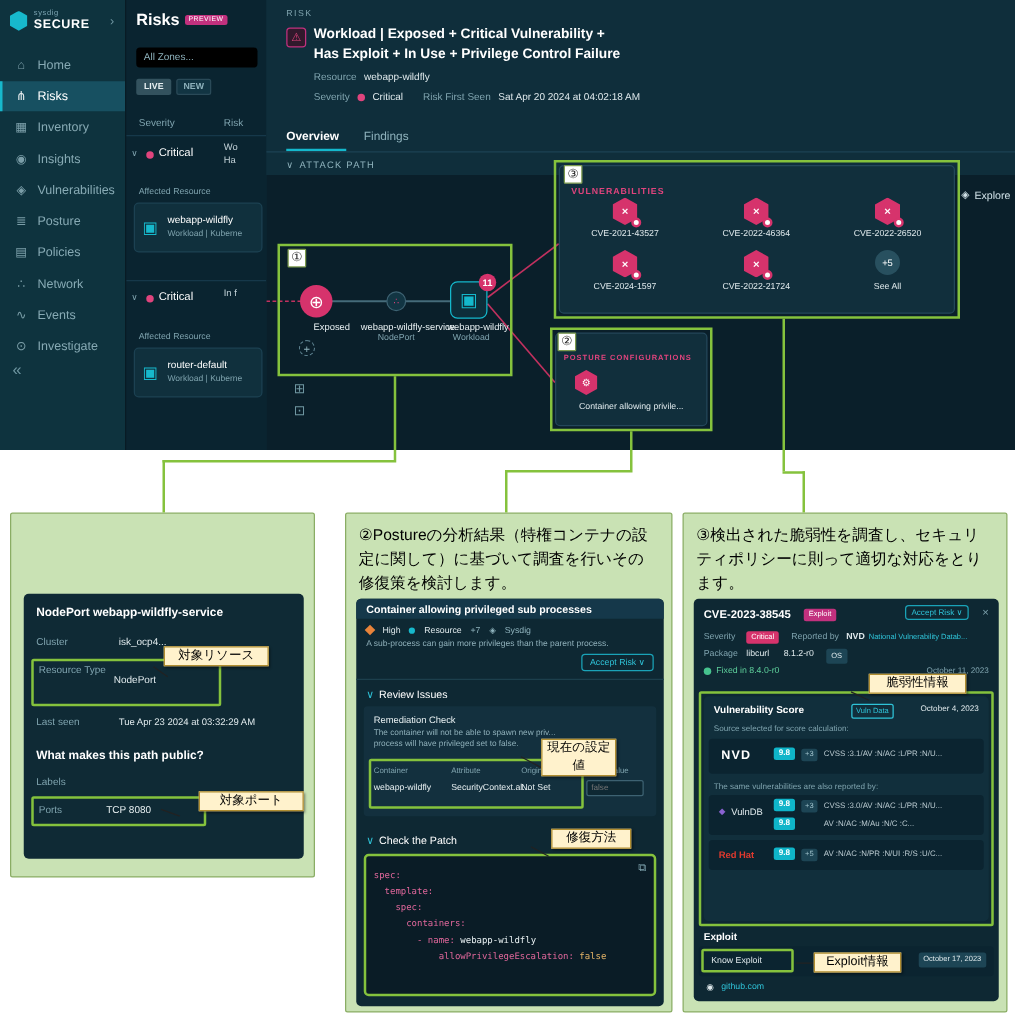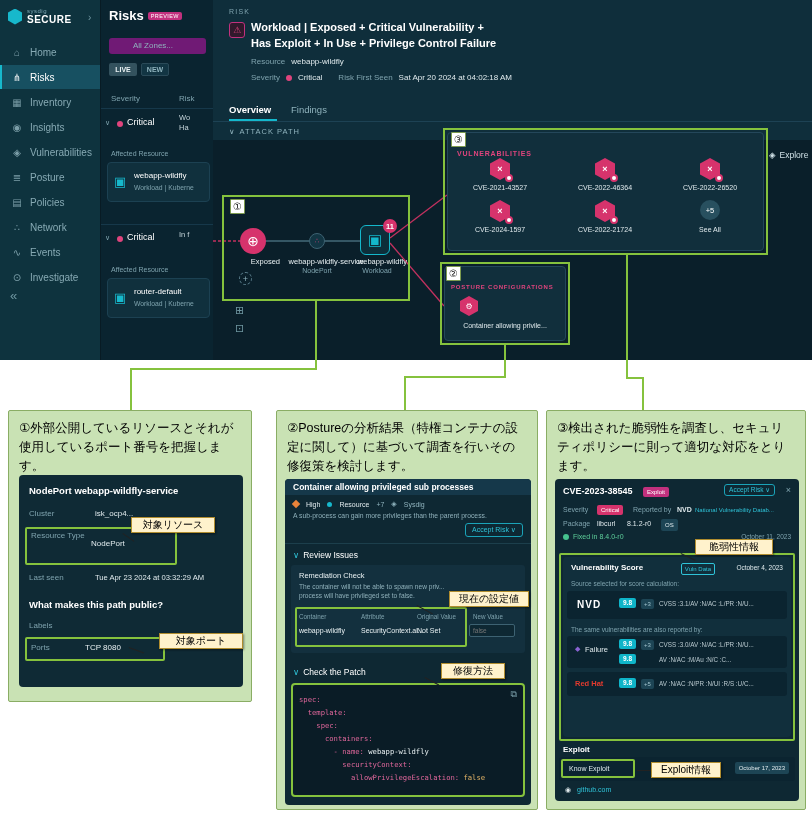--- a/index.html
+++ b/index.html
@@ -14,21 +14,21 @@
 .brandbot{font-size:10px;color:#fff;font-weight:bold;letter-spacing:.5px}
 .expand{position:absolute;left:88px;top:12px;color:#6f96a1;font-size:10px;cursor:pointer}
 .navitem{position:absolute;left:0;width:100px;height:24px;display:flex;align-items:center;gap:7px;padding-left:11px;color:#87aab4;font-size:10px;cursor:pointer}
 .navitem.active{background:#175061;color:#fff;border-left:2px solid #17b8cc;padding-left:9px}
 .navico{width:12px;text-align:center;font-size:10px;opacity:.9}
 .collapse{position:absolute;left:10px;top:288px;color:#6f96a1;font-size:13px;cursor:pointer}
 .riskslist{position:absolute;left:100px;top:0;width:113px;height:360px;background:#0a2430;overflow:hidden;border-left:1px solid #081b24}
 .rl-title{position:absolute;left:8px;top:8px;display:flex;align-items:center;gap:4px}
 .rl-title .t{font-size:13px;font-weight:bold;color:#fff}
 .badge-preview{background:#c2317e;color:#fff;font-size:5.5px;padding:1px 3px;border-radius:2px;letter-spacing:.4px}
-.zones{position:absolute;left:8px;top:38px;width:97px;height:16px;background:#701a75;border-radius:3px;font-size:8px;color:#8fb3bd;line-height:16px;padding-left:24px;cursor:pointer}
+.zones{position:absolute;left:8px;top:38px;width:97px;height:16px;background:#000000;border-radius:3px;font-size:8px;color:#8fb3bd;line-height:16px;padding-left:6px;cursor:pointer}
 .btn-live{position:absolute;left:8px;top:63px;width:28px;height:13px;background:#33525e;color:#e8f0f2;font-size:7px;font-weight:bold;text-align:center;line-height:13px;border-radius:2px;cursor:pointer}
 .btn-new{position:absolute;left:40px;top:63px;width:28px;height:13px;background:#123543;border:1px solid #2a4a58;color:#8fb3bd;font-size:7px;font-weight:bold;text-align:center;line-height:11px;border-radius:2px;cursor:pointer}
 .colhead{position:absolute;font-size:8px;color:#7fa3ae;cursor:pointer}
 .hdiv{position:absolute;left:0;width:113px;height:1px;background:#16384a}
 .chev{position:absolute;color:#7fa3ae;font-size:7px;cursor:pointer}
 .sevdot{position:absolute;width:6px;height:6px;border-radius:50%;background:#e0447d}
 .sevtxt{position:absolute;font-size:9px;color:#fff}
 .risktrunc{position:absolute;font-size:7.5px;color:#c4d3d9}
 .afflbl{position:absolute;font-size:7px;color:#7fa3ae}
 .rescard{position:absolute;left:6px;width:103px;height:40px;background:#10303d;border:1px solid #1c4152;border-radius:4px;cursor:pointer;overflow:hidden}
@@ -311,21 +311,20 @@
   <div class="gline" style="left:130px;top:368px;width:187px;height:2px"></div>
   <div class="gline" style="left:130px;top:368px;width:2px;height:42px"></div>
   <div class="gline" style="left:504px;top:345px;width:2px;height:31px"></div>
   <div class="gline" style="left:404px;top:376px;width:102px;height:2px"></div>
   <div class="gline" style="left:404px;top:376px;width:2px;height:34px"></div>
   <div class="gline" style="left:626px;top:255px;width:2px;height:122px"></div>
   <div class="gline" style="left:626px;top:377px;width:18px;height:2px"></div>
   <div class="gline" style="left:642px;top:377px;width:2px;height:33px"></div>
 
   <div class="apanel" style="left:8px;top:410px;width:244px;height:292px">
-    <div class="pcaption">①外部公開しているリソースとそれが使用しているポート番号を把握します。</div>
     <div class="shot" style="left:10px;top:64px;width:224px;height:212px">
       <div class="s-bold" style="left:10px;top:10px">
         <span>NodePort</span>
         <span>webapp-wildfly-service</span>
       </div>
       <span class="s-lbl" style="left:10px;top:34px">Cluster</span>
       <span class="s-val" style="left:76px;top:34px">isk_ocp4...</span>
       <div class="gwrap" style="left:6px;top:52px;width:152px;height:38px"></div>
       <span class="s-lbl" style="left:12px;top:56px;width:56px">Resource Type</span>
       <span class="s-val" style="left:72px;top:64px">NodePort</span>
@@ -369,36 +368,35 @@
       <div class="th" style="left:14px;top:113px;font-size:6.6px;color:#8fb0ba">process will have privileged set to false.</div>
       <span class="th" style="left:14px;top:134px">Container</span>
       <span class="th" style="left:76px;top:134px">Attribute</span>
       <span class="th" style="left:132px;top:134px">Original Value</span>
       <span class="th" style="left:188px;top:134px">New Value</span>
       <span class="td" style="left:14px;top:148px">webapp-wildfly</span>
       <span class="td" style="left:76px;top:148px">SecurityContext.al...</span>
       <span class="td" style="left:132px;top:148px">Not Set</span>
       <input class="newinput" placeholder="false" style="">
       <div class="gwrap" style="left:10px;top:128px;width:172px;height:40px"></div>
-      <div class="callout" style="left:164px;top:112px;width:80px">現在の設定値</div>
+      <div class="callout" style="left:148px;top:112px;width:60px">現在の設定値</div>
       <div class="leader" style="left:132px;top:126px;width:18px;transform:rotate(28deg)"></div>
       <div class="secthead" style="left:8px;top:188px">
         <span class="caret-t">∨</span>
         <span>Check the Patch</span>
       </div>
       <div class="callout" style="left:156px;top:184px;width:64px">修復方法</div>
       <div class="leader" style="left:140px;top:198px;width:16px;transform:rotate(28deg)"></div>
       <div class="codeblock">
         <span class="copyico">⧉</span>
         <div class="codeline"><span class="ck">spec:</span></div>
         <div class="codeline"><span class="ck">  template:</span></div>
         <div class="codeline"><span class="ck">    spec:</span></div>
         <div class="codeline"><span class="ck">      containers:</span></div>
         <div class="codeline"><span class="ck">        - name: </span><span class="cv">webapp-wildfly</span></div>
-        <div class="codeline"><span class="ck">          securityContext:</span></div>
         <div class="codeline"><span class="ck">            allowPrivilegeEscalation: </span><span class="cb">false</span></div>
       </div>
     </div>
   </div>
 
   <div class="apanel" style="left:546px;top:410px;width:260px;height:400px">
     <div class="pcaption">③検出された脆弱性を調査し、セキュリティポリシーに則って適切な対応をとります。</div>
     <div class="shot" style="left:8px;top:68px;width:244px;height:322px;background:#0e2833">
       <span class="s-bold" style="left:8px;top:7px;font-size:9px">CVE-2023-38545</span>
       <span class="pill" style="left:88px;top:8px">Exploit</span>
@@ -429,21 +427,21 @@
       <div class="scorerow" style="left:12px;top:112px;width:220px;height:28px"></div>
       <span style="position:absolute;left:22px;top:120px;font-size:10px;font-weight:bold;color:#fff;letter-spacing:1px">NVD</span>
       <span class="sbadge" style="left:64px;top:119px">9.8</span>
       <span class="xbadge" style="left:86px;top:120px">+3</span>
       <span class="vec" style="left:104px;top:121px">CVSS :3.1/AV :N/AC :L/PR :N/U...</span>
 
       <span class="small-g" style="left:16px;top:147px">The same vulnerabilities are also reported by:</span>
 
       <div class="scorerow" style="left:12px;top:157px;width:220px;height:32px"></div>
       <span style="position:absolute;left:20px;top:166px;font-size:7px;color:#8a63d2">◆</span>
-      <span class="small-w" style="left:30px;top:166px;font-size:7.5px">Failure</span>
+      <span class="small-w" style="left:30px;top:166px;font-size:7.5px">VulnDB</span>
       <span class="sbadge" style="left:64px;top:160px">9.8</span>
       <span class="xbadge" style="left:86px;top:161px">+3</span>
       <span class="vec" style="left:104px;top:162px">CVSS :3.0/AV :N/AC :L/PR :N/U...</span>
       <span class="sbadge" style="left:64px;top:175px">9.8</span>
       <span class="vec" style="left:104px;top:177px">AV :N/AC :M/Au :N/C :C...</span>
 
       <div class="scorerow" style="left:12px;top:193px;width:220px;height:24px"></div>
       <span style="position:absolute;left:20px;top:200px;font-size:7.5px;font-weight:bold;color:#e23a2e">Red Hat</span>
       <span class="sbadge" style="left:64px;top:199px">9.8</span>
       <span class="xbadge" style="left:86px;top:200px">+5</span>

